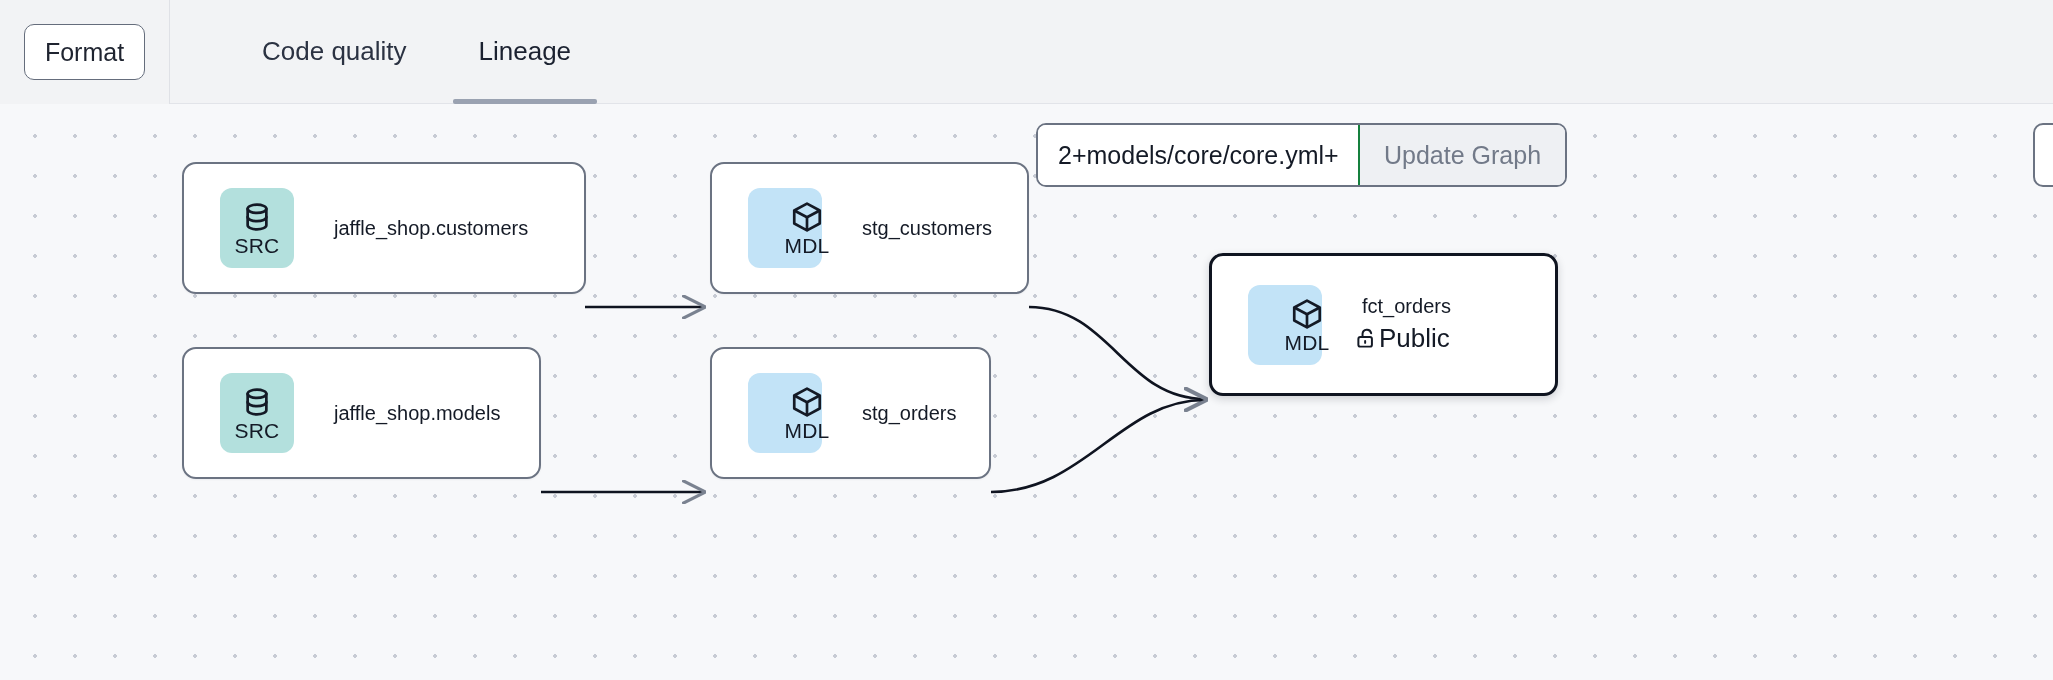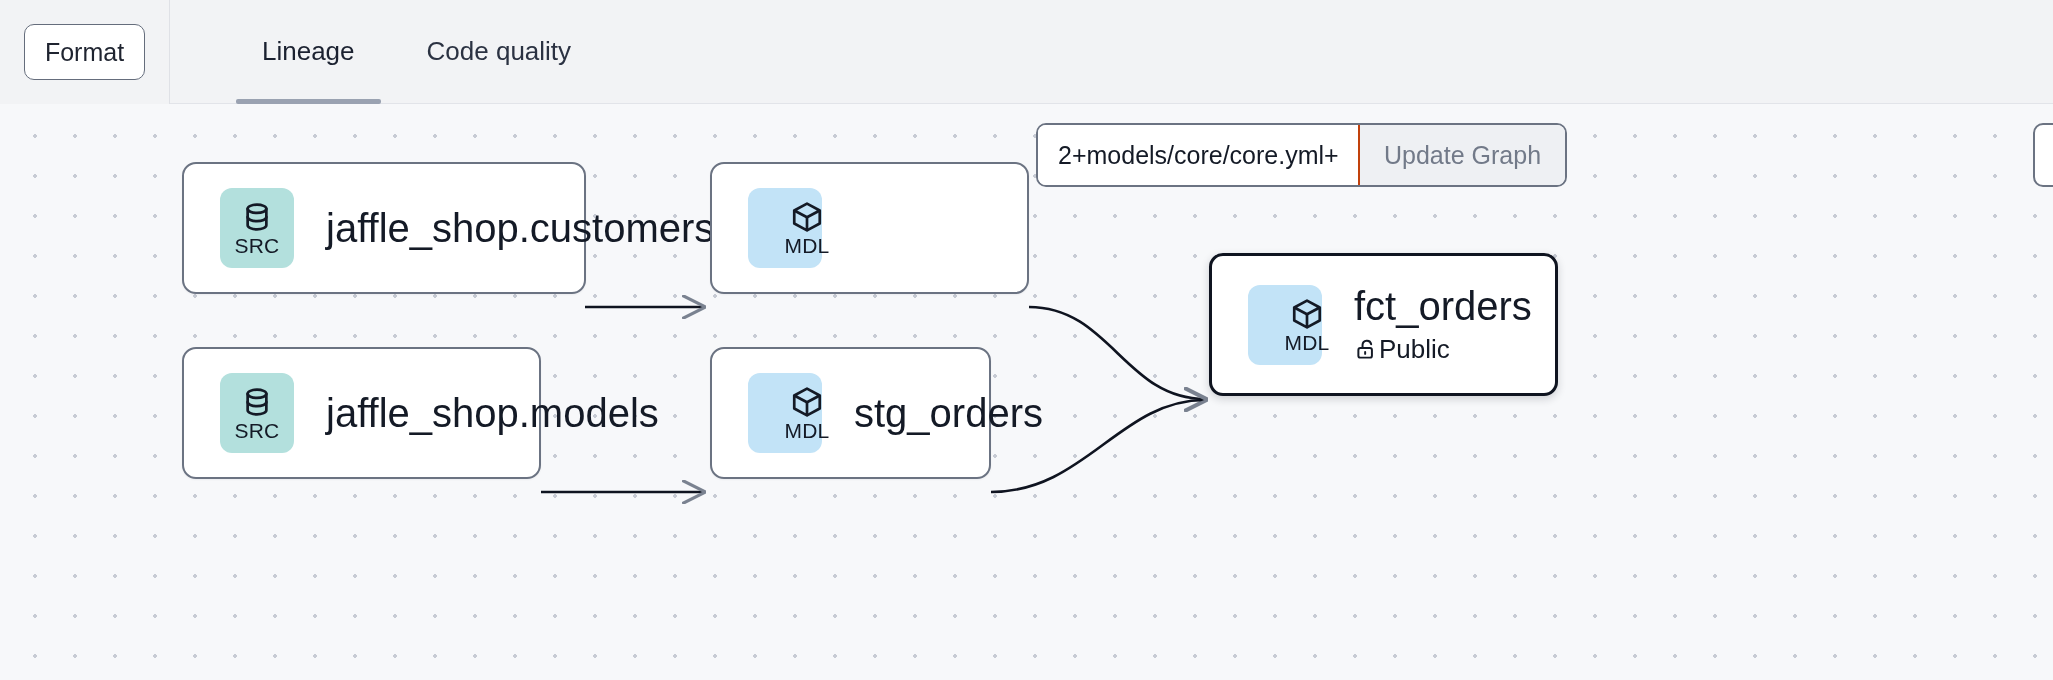--- a/index.html
+++ b/index.html
@@ -134,24 +134,25 @@
   .badge-label {
     font-size: 21px;
     color: #141a26;
     letter-spacing: 0.2px;
     line-height: 1;
   }
 
   .node-text { display: flex; flex-direction: column; gap: 6px; }
 
   .node-title {
-    font-size: 40px;
+    font-size: 20px;
     color: #141a26;
     line-height: 1.1;
     white-space: nowrap;
+    margin-left: 8px;
   }
 
   .node-meta {
     display: flex;
     align-items: center;
     font-size: 26px;
     color: #141a26;
   }
 
   
@@ -175,21 +176,21 @@
     outline: none;
     padding: 0 20px;
     font-size: 25px;
     color: #141a26;
     background: #ffffff;
     font-family: "Liberation Sans", sans-serif;
   }
 
   .update-graph-button {
     border: none;
-    border-left: 2px solid #c2410c;
+    border-left: 2px solid #15803d;
     background: #eef0f3;
     padding: 12px 24px;
     font-size: 25px;
     color: #727a89;
     cursor: pointer;
     font-family: "Liberation Sans", sans-serif;
     white-space: nowrap;
   }
 
   .side-control {
@@ -208,25 +209,25 @@
 
 <div id="app">
 
   <div class="toolbar">
 
     <div class="format-zone">
       <button class="format-button">Format</button>
     </div>
 
     <div class="tabs">
+      <div class="tab">
+        <span>Code quality</span>
+      </div>
       <div class="tab active">
         <span>Lineage</span>
-      </div>
-      <div class="tab">
-        <span>Code quality</span>
       </div>
     </div>
   </div>
 
   <div class="canvas">
 
     <svg class="edges" viewBox="0 0 2053 576" xmlns="http://www.w3.org/2000/svg">
       <defs>
         <marker id="arrow" markerWidth="9" markerHeight="9" refX="8" refY="4.5" orient="auto" markerUnits="strokeWidth">
           <path d="M0,0 L9,4.5 L0,9" fill="none" stroke="#7a8290" stroke-width="1.2"></path>
@@ -257,20 +258,23 @@
     </div>
 
     <div class="node" style="left:710px; top:58px; width:319px; height:132px;">
       <div class="badge mdl">
         <svg width="34" height="34" viewBox="0 0 24 24" fill="none" stroke="#141a26" stroke-width="1.9" stroke-linejoin="round">
           <path d="M12 2.6 L21 7.4 L12 12.2 L3 7.4 Z"></path>
           <path d="M3 7.4 V16.6 L12 21.4 V12.2"></path>
           <path d="M21 7.4 V16.6 L12 21.4"></path>
         </svg>
         <span class="badge-label">MDL</span>
+      </div>
+      <div class="node-text">
+        <div class="node-title">stg_customers</div>
       </div>
     </div>
 
     <div class="node" style="left:182px; top:243px; width:359px; height:132px;">
       <div class="badge src">
         <svg width="34" height="34" viewBox="0 0 24 24" fill="none" stroke="#141a26" stroke-width="1.9" stroke-linecap="round">
           <ellipse cx="12" cy="6.2" rx="6.6" ry="2.9"></ellipse>
           <path d="M5.4 6.2 v11.6 c0 1.6 3 2.9 6.6 2.9 s6.6 -1.3 6.6 -2.9 V6.2"></path>
           <path d="M5.4 12 c0 1.6 3 2.9 6.6 2.9 s6.6 -1.3 6.6 -2.9"></path>
         </svg>

